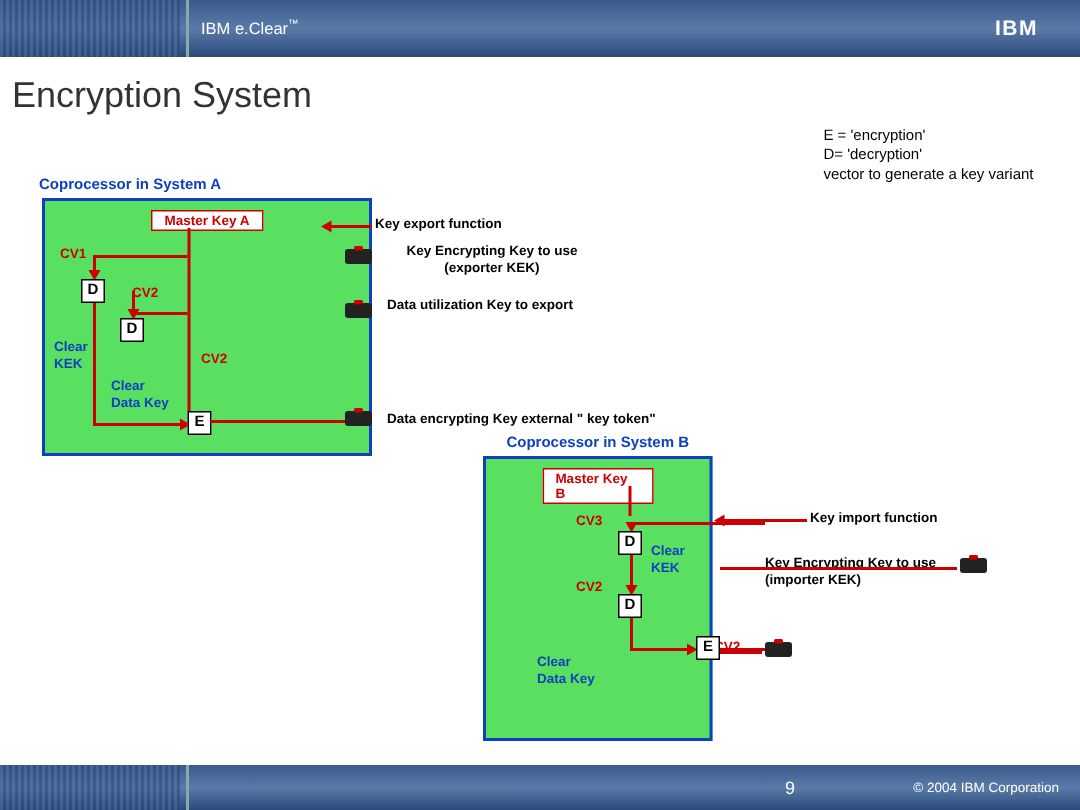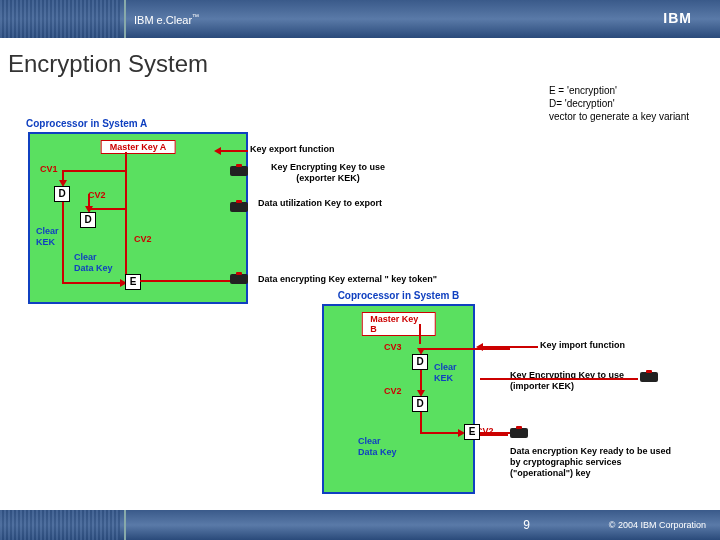--- a/index.html
+++ b/index.html
@@ -145,21 +145,20 @@
   <div class="text-label" style="left:530px; top:256px; width:100px;">Key import function</div>
   <div class="hline" style="left:470px; top:262px; width:58px;"></div>
   <div class="arrow-left" style="left:466px; top:259px;"></div>
 
   <div class="token-icon" style="left:630px; top:288px;"></div>
   <div class="text-label" style="left:500px; top:286px; width:130px;">Key Encrypting Key to use (importer KEK)</div>
   <div class="hline" style="left:470px; top:294px; width:158px;"></div>
 
   <div class="token-icon" style="left:500px; top:344px;"></div>
   <div class="hline" style="left:470px; top:350px; width:28px;"></div>
-  <div class="text-label" style="left:500px; top:362px; width:170px;">Data encryption Key ready to be used by cryptographic services ("operational") key</div>
 </div>
 
 <div class="footer">
   <div class="footer-pattern"></div>
   <div class="footer-divider"></div>
   <span class="page-num">9</span>
   <span class="copyright">© 2004 IBM Corporation</span>
 </div>
 
 </body></html>

